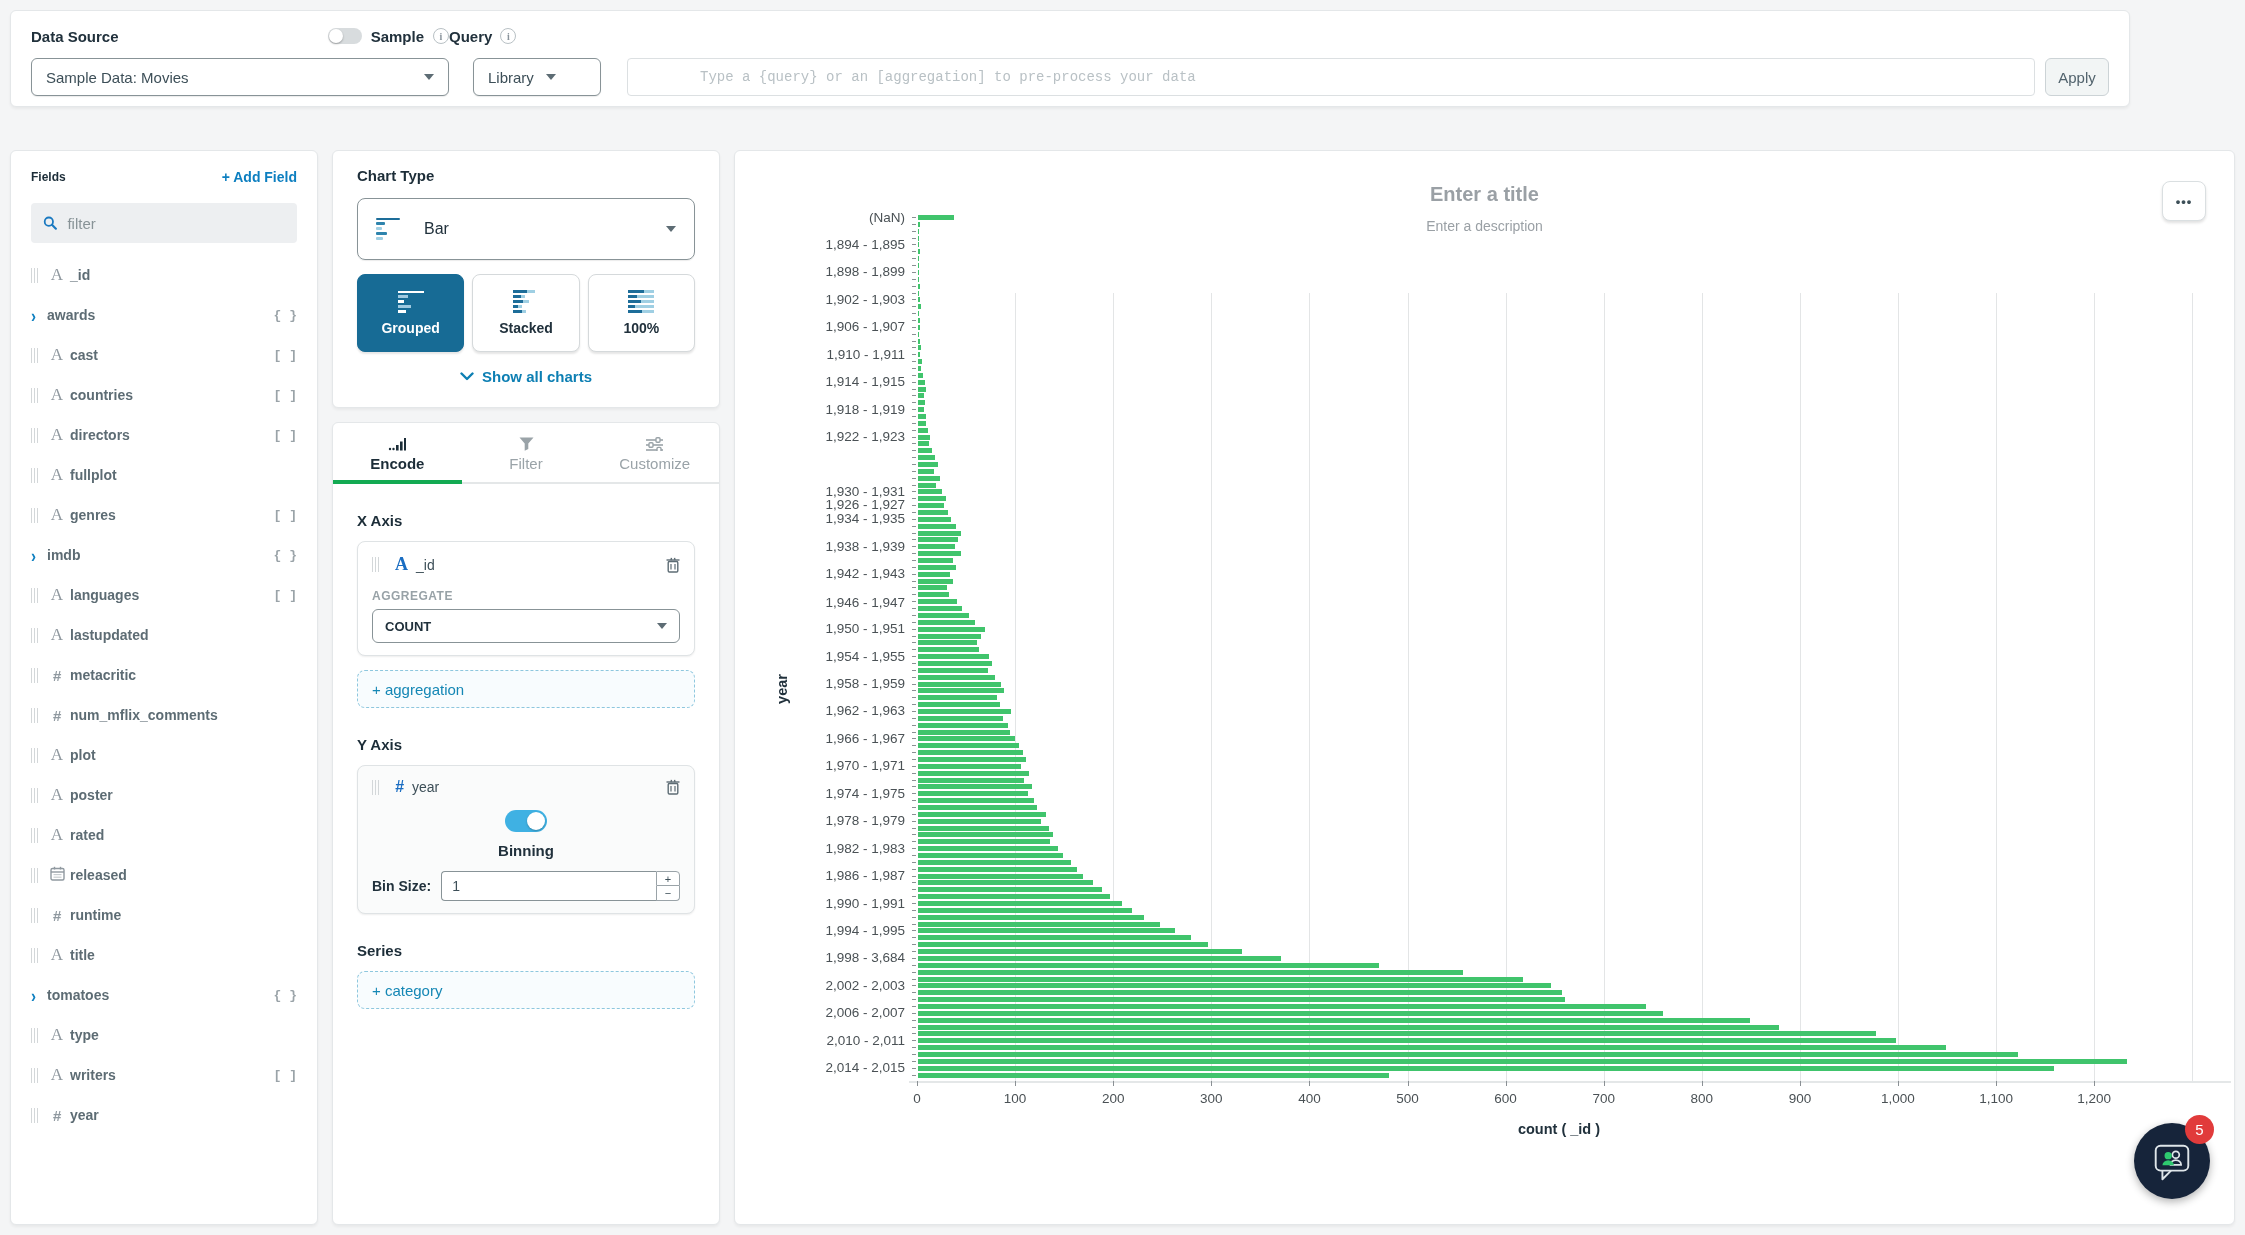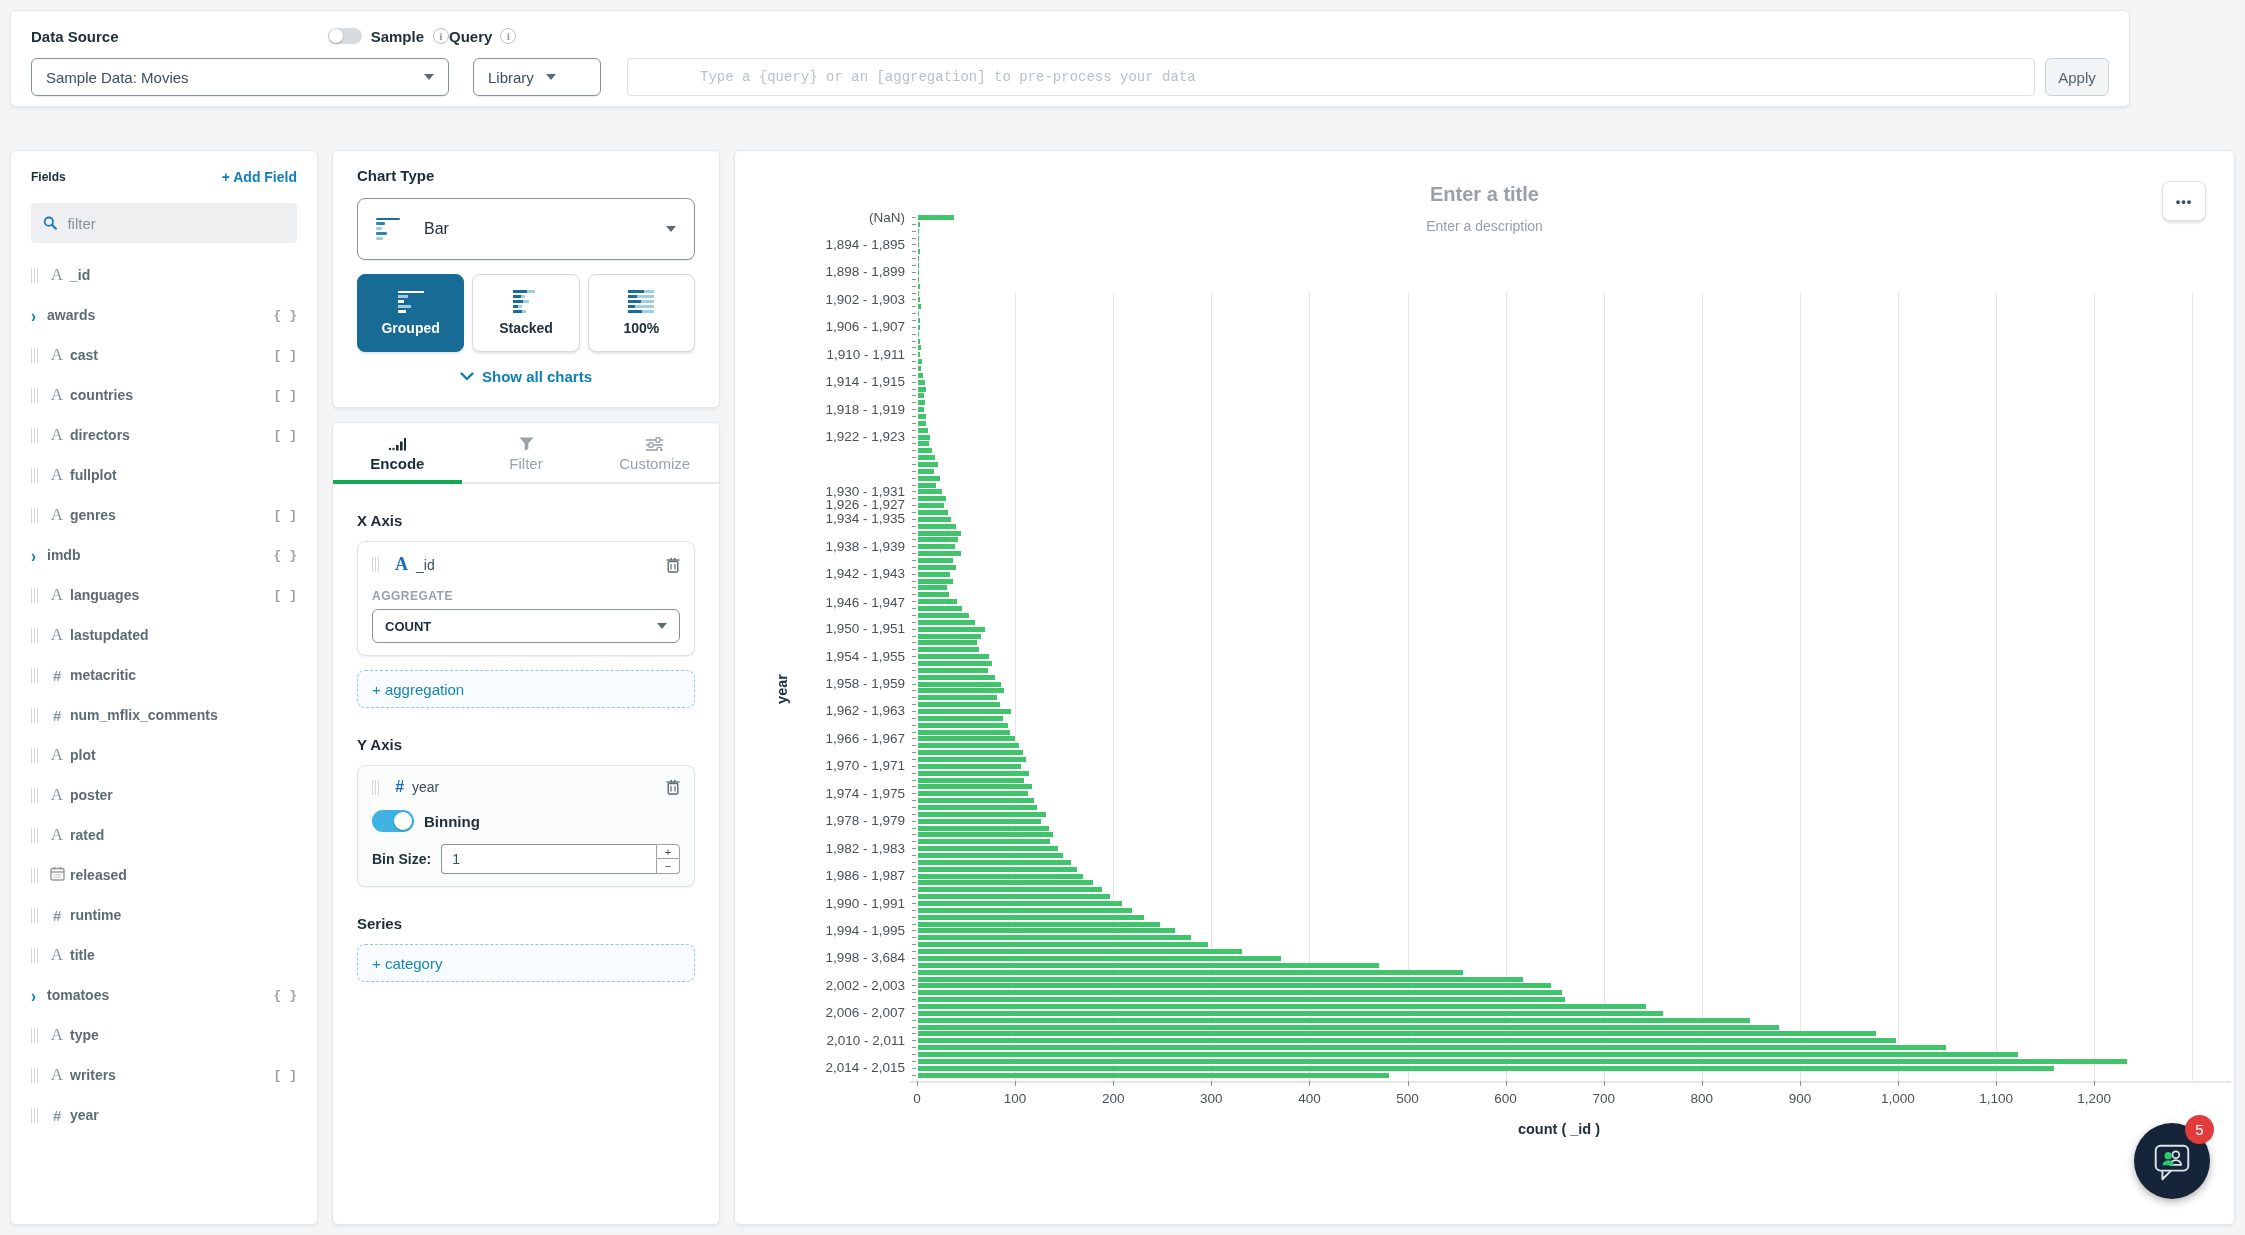--- a/index.html
+++ b/index.html
@@ -77,21 +77,21 @@
   .axis-card { border:1px solid #dfe3e5; border-radius:8px; background:#fff; box-shadow:0 1px 2px rgba(0,0,0,.07); padding:12px 14px; }
   .axis-card.gray { background:#fafbfb; }
   .chip-row { display:flex; align-items:center; }
   .chip-icon { font-weight:bold; color:#1a6dc2; margin:0 8px; }
   .chip-icon.serif { font-family:"Liberation Serif",serif; font-size:18px; }
   .chip-name { font-size:14px; color:#3d4f58; }
   .trash { margin-left:auto; cursor:pointer; }
   .agg-label { margin-top:14px; font-size:12px; font-weight:bold; letter-spacing:.5px; color:#98a2a7; }
   .count-select { margin-top:6px; height:34px; border:1px solid #889397; border-radius:6px; background:#fff; display:flex; align-items:center; padding:0 12px; font-size:13px; font-weight:bold; color:#21313c; cursor:pointer; }
   .dashed-btn { margin-top:14px; border:1px dashed #8ec7de; background:#f8fcfe; border-radius:8px; height:38px; display:flex; align-items:center; padding:0 14px; color:#1587b5; font-size:15px; cursor:pointer; }
-  .toggle-row { display:flex; align-items:center; gap:10px; margin-top:14px; }
+  .toggle-row { display:flex; align-items:center; gap:10px; margin-top:14px;flex-direction:column; }
   .toggle-on { width:42px; height:22px; border-radius:11px; background:#3fb1e3; position:relative; cursor:pointer; }
   .toggle-on .knob { position:absolute; right:2px; top:2px; width:18px; height:18px; border-radius:50%; background:#fff; box-shadow:0 1px 2px rgba(0,0,0,.25); }
   .toggle-label { font-size:15px; font-weight:bold; color:#21313c; }
   .bin-row { display:flex; align-items:center; margin-top:12px; gap:10px; }
   .bin-label { font-size:14px; font-weight:bold; color:#21313c; }
   .bin-input-wrap { flex:1; display:flex; }
   .bin-input { flex:1; height:30px; border:1px solid #889397; border-right:none; border-radius:4px 0 0 4px; padding:0 10px; font-size:14px; color:#3d4f58; font-family:"Liberation Sans",sans-serif; }
   .stepper { display:flex; flex-direction:column; }
   .stepper button { width:24px; height:15px; font-size:11px; line-height:10px; border:1px solid #9aa3a8; background:#fff; color:#3d4f58; cursor:pointer; }
   .stepper button:first-child { border-radius:0 4px 0 0; }

